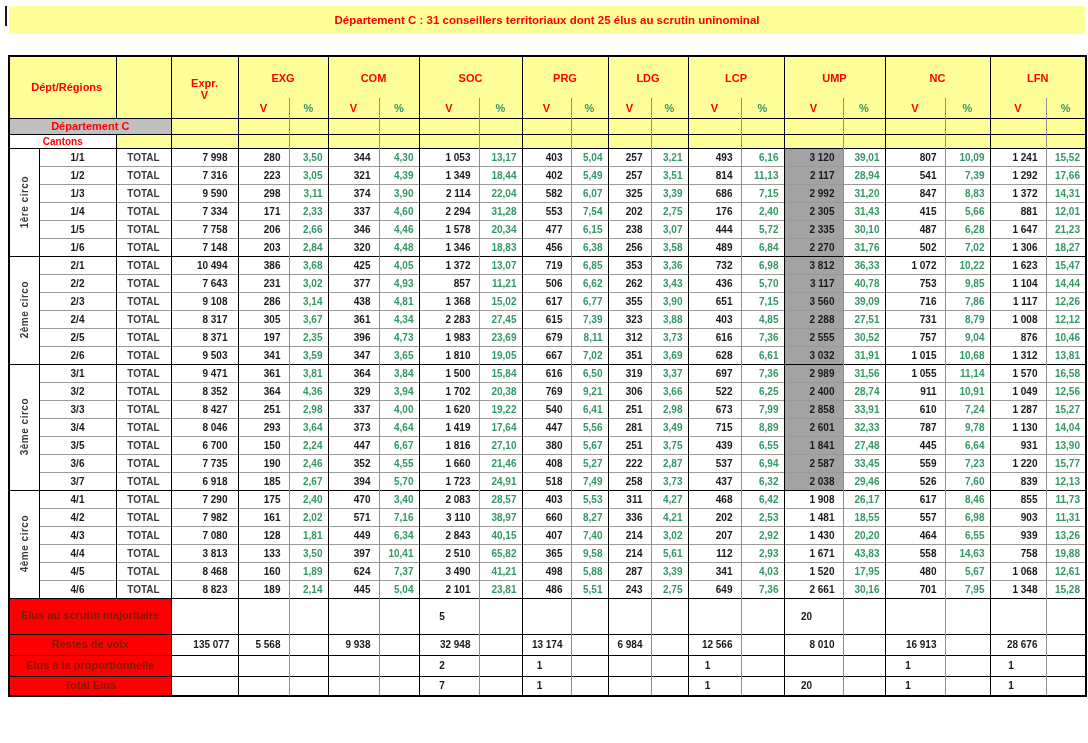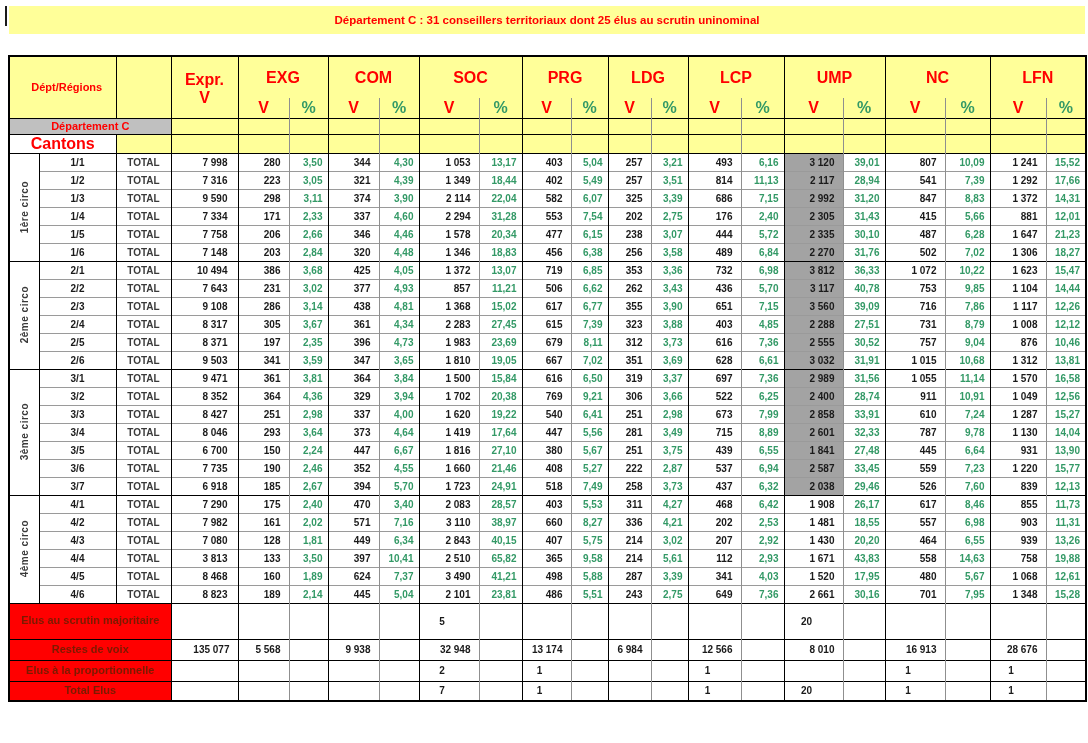--- a/index.html
+++ b/index.html
@@ -13,29 +13,29 @@
 
   
   table{border-collapse:collapse;table-layout:fixed;position:absolute;top:55px;left:8px;
         border:2px solid #000;font-size:10px;font-weight:bold;color:#1a1a1a;}
   td,th{overflow:hidden;white-space:nowrap;padding:0;border-left:1px solid #000;box-sizing:border-box;}
   .pdv{border-left:1px solid #8f8f8f;}              
   .yc{background:#FFFF99;}
   .grayc{background:#C0C0C0;}
   .gcell{background:#a3a3a3;}
 
-  thead th{font-size:16px;}
+  thead th{font-size:11px;}
   .party{text-align:center;color:#FF0000;}
   .vlab{text-align:center;color:#FF0000;}
   .plab{text-align:center;color:#339966;}
   .deptreg{text-align:center;color:#FF0000;font-size:11px;padding-left:8px;}
   .exprwrap{display:flex;flex-direction:column;justify-content:space-between;height:100%;
             align-items:center;color:#FF0000;padding:6px 0 3px 0;box-sizing:border-box;}
   .deptrow td{border-top:1px solid #000;height:16px;text-align:center;color:#FF0000;font-size:11px;}
-  .cantrow td{border-top:1px solid #000;height:14px;text-align:center;color:#FF0000;font-size:16px;}
+  .cantrow td{border-top:1px solid #000;height:14px;text-align:center;color:#FF0000;font-size:10px;}
 
   tbody td{border-top:1px solid #9a9a9a;height:18px;}
   tr.gline td{border-top:1px solid #000;}
   .circotd{background:#fff;text-align:center;vertical-align:middle;}
   .rot{writing-mode:vertical-rl;transform:rotate(180deg);margin:0 auto;font-size:10px;color:#3a3a3a;letter-spacing:0.5px;}
   .canton{text-align:center;}
   .total{text-align:center;color:#3a3a3a;}
   .num{text-align:right;padding-right:8px;}
   .pct{text-align:right;padding-right:5px;color:#339966;}
   .exprnum{text-align:right;padding-right:10px;}
@@ -665,21 +665,21 @@
         <td class="canton">4/3</td>
         <td class="total">TOTAL</td>
         <td class="exprnum">7 080</td>
         <td class="num">128</td>
         <td class="pct pdv">1,81</td>
         <td class="num">449</td>
         <td class="pct pdv">6,34</td>
         <td class="num">2 843</td>
         <td class="pct pdv">40,15</td>
         <td class="num">407</td>
-        <td class="pct pdv">5,75</td>
+        <td class="pct pdv">7,40</td>
         <td class="num">214</td>
         <td class="pct pdv">3,02</td>
         <td class="num">207</td>
         <td class="pct pdv">2,92</td>
         <td class="num">1 430</td>
         <td class="pct pdv">20,20</td>
         <td class="num">464</td>
         <td class="pct pdv">6,55</td>
         <td class="num">939</td>
         <td class="pct pdv">13,26</td>

